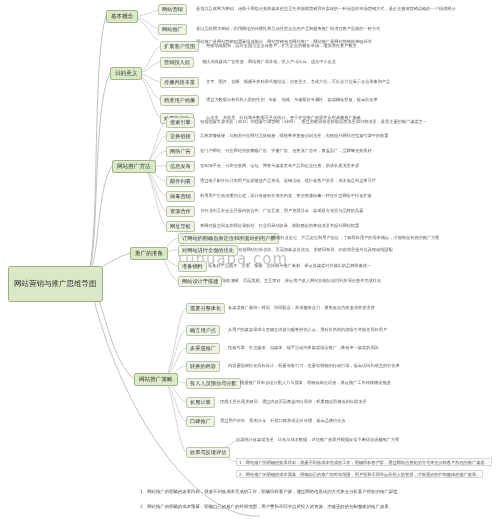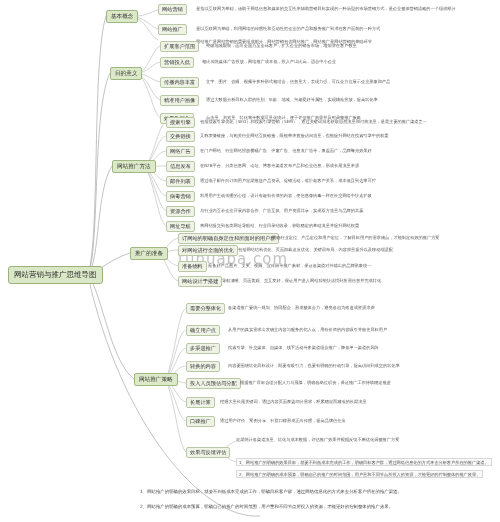--- a/index.html
+++ b/index.html
@@ -5,21 +5,21 @@
   html,body{margin:0;padding:0;background:#ffffff;}
   body{width:500px;height:522px;overflow:hidden;font-family:"DejaVu Sans","Liberation Sans",sans-serif;}
   #stage{position:relative;width:500px;height:522px;background:#fff;}
   svg.edges{position:absolute;left:0;top:0;width:500px;height:522px;}
 
   .node{position:absolute;box-sizing:border-box;white-space:nowrap;}
 
   .root{
     left:8px;top:266px;
     background:#dbe8c8;border:1px solid #9ab27a;border-radius:3px;
-    padding:3px 5px;font-size:7.5px;color:#2a2a2a;
+    padding:12px 5px;font-size:7.5px;color:#2a2a2a;
   }
   .l1{
     background:#dce9c9;border:1px solid #9fb782;border-radius:2px;
     padding:1.5px 4px;font-size:5.6px;color:#2c2c2c;
   }
   .l2{
     background:#eef3e6;border:1px solid #b9c9a5;border-radius:2px;
     padding:1px 3px;font-size:5.2px;color:#333;
   }
   .l3{

